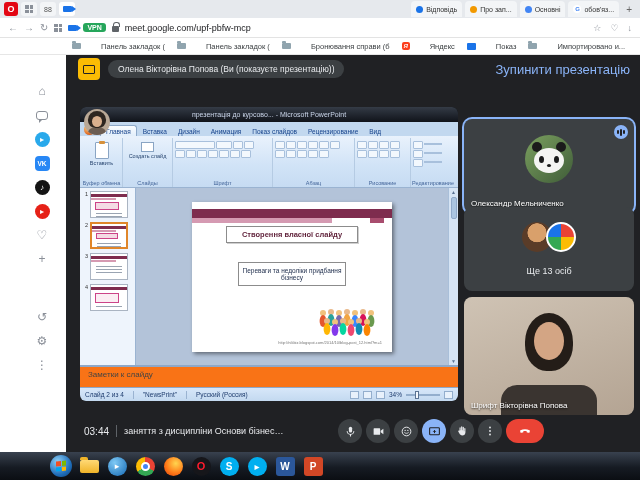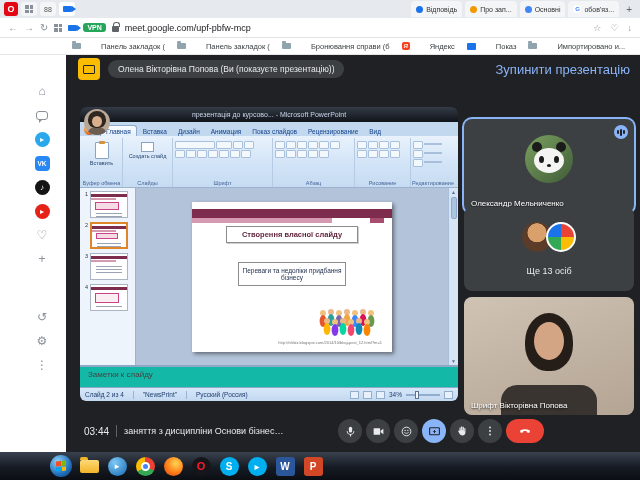--- a/index.html
+++ b/index.html
@@ -98,21 +98,21 @@
   .sl-banner2 { position:absolute; top:16px; left:0; width:70%; height:5px; background:#d59ab2; }
   .sl-banner3 { position:absolute; top:16px; right:8px; width:14px; height:5px; background:#a84d6e; }
   .sl-title { position:absolute; top:24px; left:17%; width:66%; background:#fff; border:1px solid #8c8c8c; box-shadow:1px 1px 0 #cfcfcf; padding:3px 2px; text-align:center; font-size:7.5px; font-weight:bold; color:#5e1f38; }
   .sl-body { position:absolute; top:60px; left:23%; width:54%; border:1px solid #8c8c8c; padding:4px 2px; text-align:center; font-size:6.5px; color:#1c2b4a; }
   .sl-art { position:absolute; right:14px; bottom:15px; width:62px; height:32px; }
   .sl-url { position:absolute; bottom:7px; right:10px; font-size:4px; color:#777; }
 
   .vscroll { width:10px; background:#d6e4f4; border-left:1px solid #a9bfd9; display:flex; flex-direction:column; align-items:center; font-size:5px; color:#5a7394; padding:1px 0; }
   .vthumb { width:6px; height:22px; background:#aac4e0; border:1px solid #8fa8c8; border-radius:2px; margin-top:2px; }
 
-  .ppt-notes { height:22px; background:#14b8a6; border-top:2px solid #8fa8c8; font-size:8px; color:#444; padding:3px 0 0 8px; }
+  .ppt-notes { height:22px; background:#f97316; border-top:2px solid #8fa8c8; font-size:8px; color:#444; padding:3px 0 0 8px; }
   .ppt-status { height:14px; background:linear-gradient(#d7e7f9,#c3d9f0); border-top:1px solid #8fa8c8; display:flex; align-items:center; font-size:6.5px; color:#1e3c6e; padding:0 5px; gap:9px; border-radius:0 0 6px 6px; }
   .st-sep { border-left:1px solid #9ab3d1; height:8px; }
   .st-right { margin-left:auto; display:flex; align-items:center; gap:4px; }
   .vbox { width:9px; height:8px; background:#e8f1fb; border:1px solid #93aecd; }
   .zslider { width:34px; height:2px; background:#93aecd; position:relative; }
   .zslider i { position:absolute; left:9px; top:-3px; width:4px; height:8px; background:#f3f8fd; border:1px solid #5a7394; display:block; }
 
   
   .tile { position:absolute; left:398px; width:170px; border-radius:8px; background:#3c4043; overflow:hidden; }
   .tile1 { top:64px; height:94px; box-shadow:0 0 0 2px #8ab4f8; }

